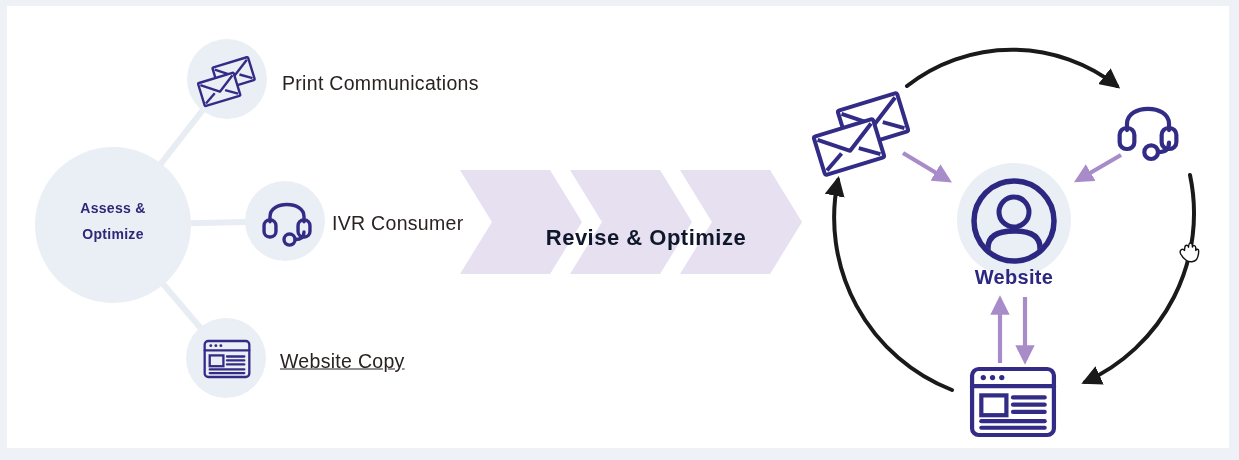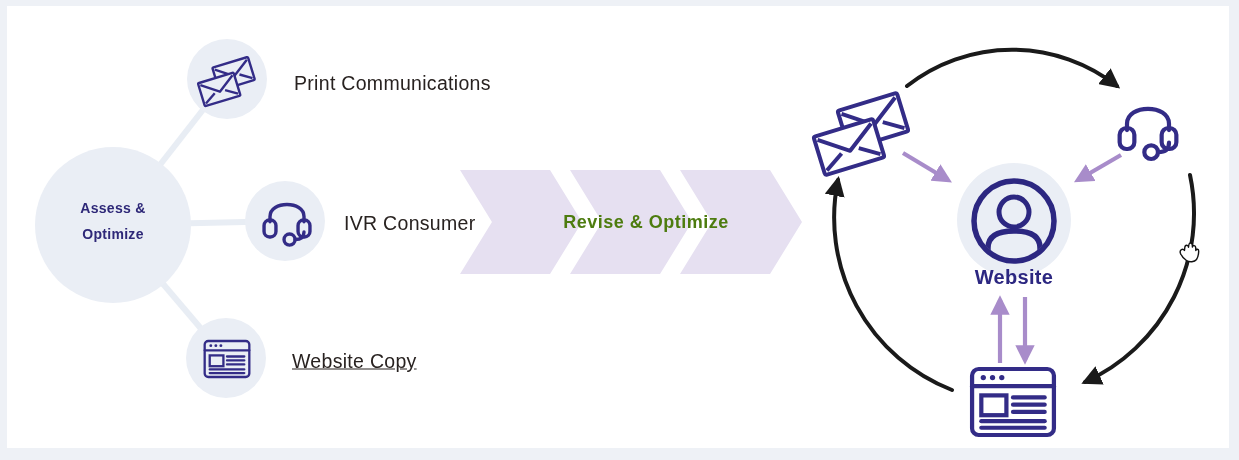--- a/index.html
+++ b/index.html
@@ -15,37 +15,37 @@
   svg.art{position:absolute;left:0;top:0;width:1239px;height:460px;z-index:2;}
   .overlay{position:absolute;z-index:3;}
 
   .hub-label{
     left:33px;top:195px;width:160px;text-align:center;
     font-weight:bold;font-size:14px;line-height:26px;
     color:#2e2878;letter-spacing:.3px;
   }
   .item-label{
     transform:translateY(-50%);
-    font-size:19.5px;color:#282220;letter-spacing:.3px;white-space:nowrap;margin-left:12px;
+    font-size:19.5px;color:#282220;letter-spacing:.3px;white-space:nowrap;
   }
   .lbl-print{left:282px;top:83px;}
   .lbl-ivr{left:332px;top:223px;}
   .lbl-web{left:280px;top:361px;text-decoration:underline;}
 
   .chevron-band{left:460px;top:170px;width:342px;height:104px;}
   .chev{
     position:absolute;top:0;width:122px;height:104px;background:#e6e0f1;
     clip-path:polygon(0% 0%, 73.8% 0%, 100% 50%, 73.8% 100%, 0% 100%, 26.2% 50%);
   }
   .chev1{left:0;} .chev2{left:110px;} .chev3{left:220px;}
   .chev-label{
-    position:absolute;left:0;top:0;width:100%;height:100%;
+    position:absolute;left:0;top:16px;width:100%;height:100%;
     display:flex;align-items:center;justify-content:center;
     padding-left:30px;box-sizing:border-box;
-    font-weight:bold;font-size:18px;color:#4d7c0f;letter-spacing:.5px;
+    font-weight:bold;font-size:22px;color:#0f172a;letter-spacing:.5px;
     white-space:nowrap;
   }
   .consumer-label{
     left:944px;top:266px;width:140px;text-align:center;
     font-weight:bold;font-size:20px;color:#2c2781;letter-spacing:.3px;
   }
 </style>
 </head>
 <body>
 

